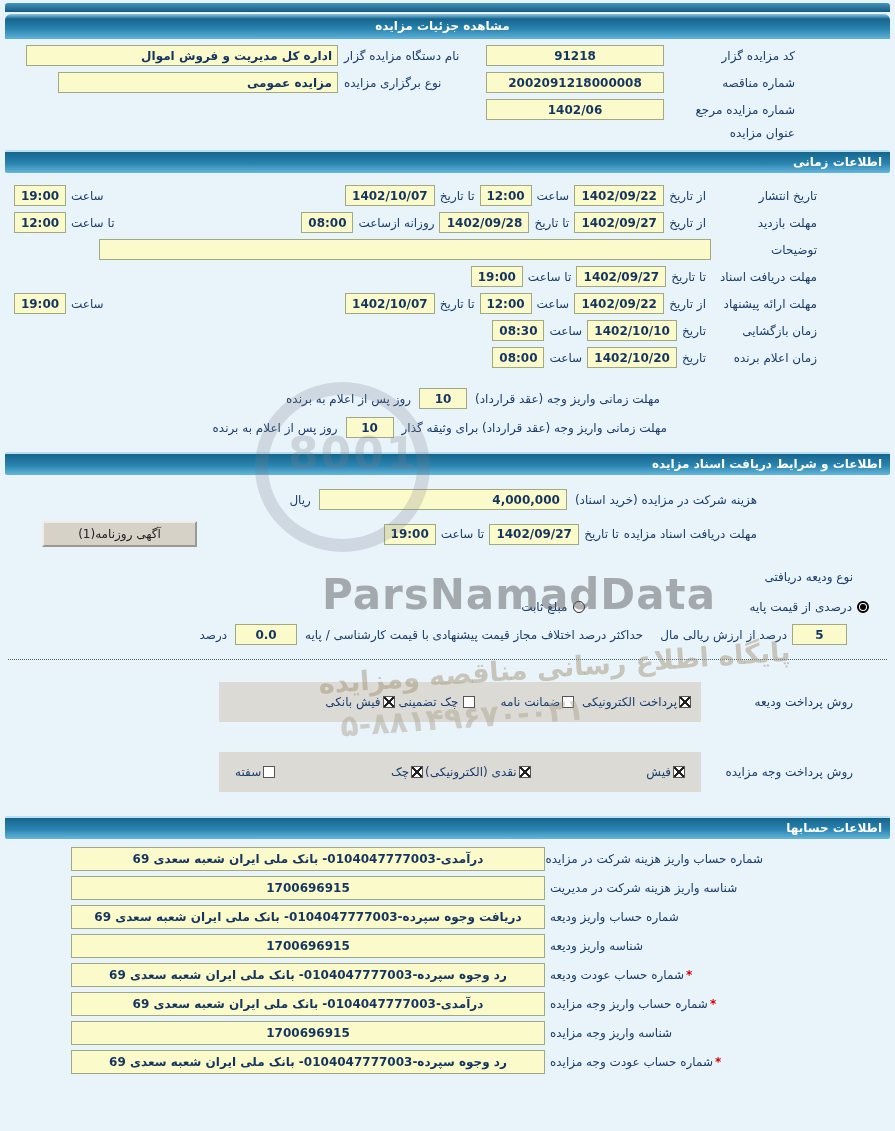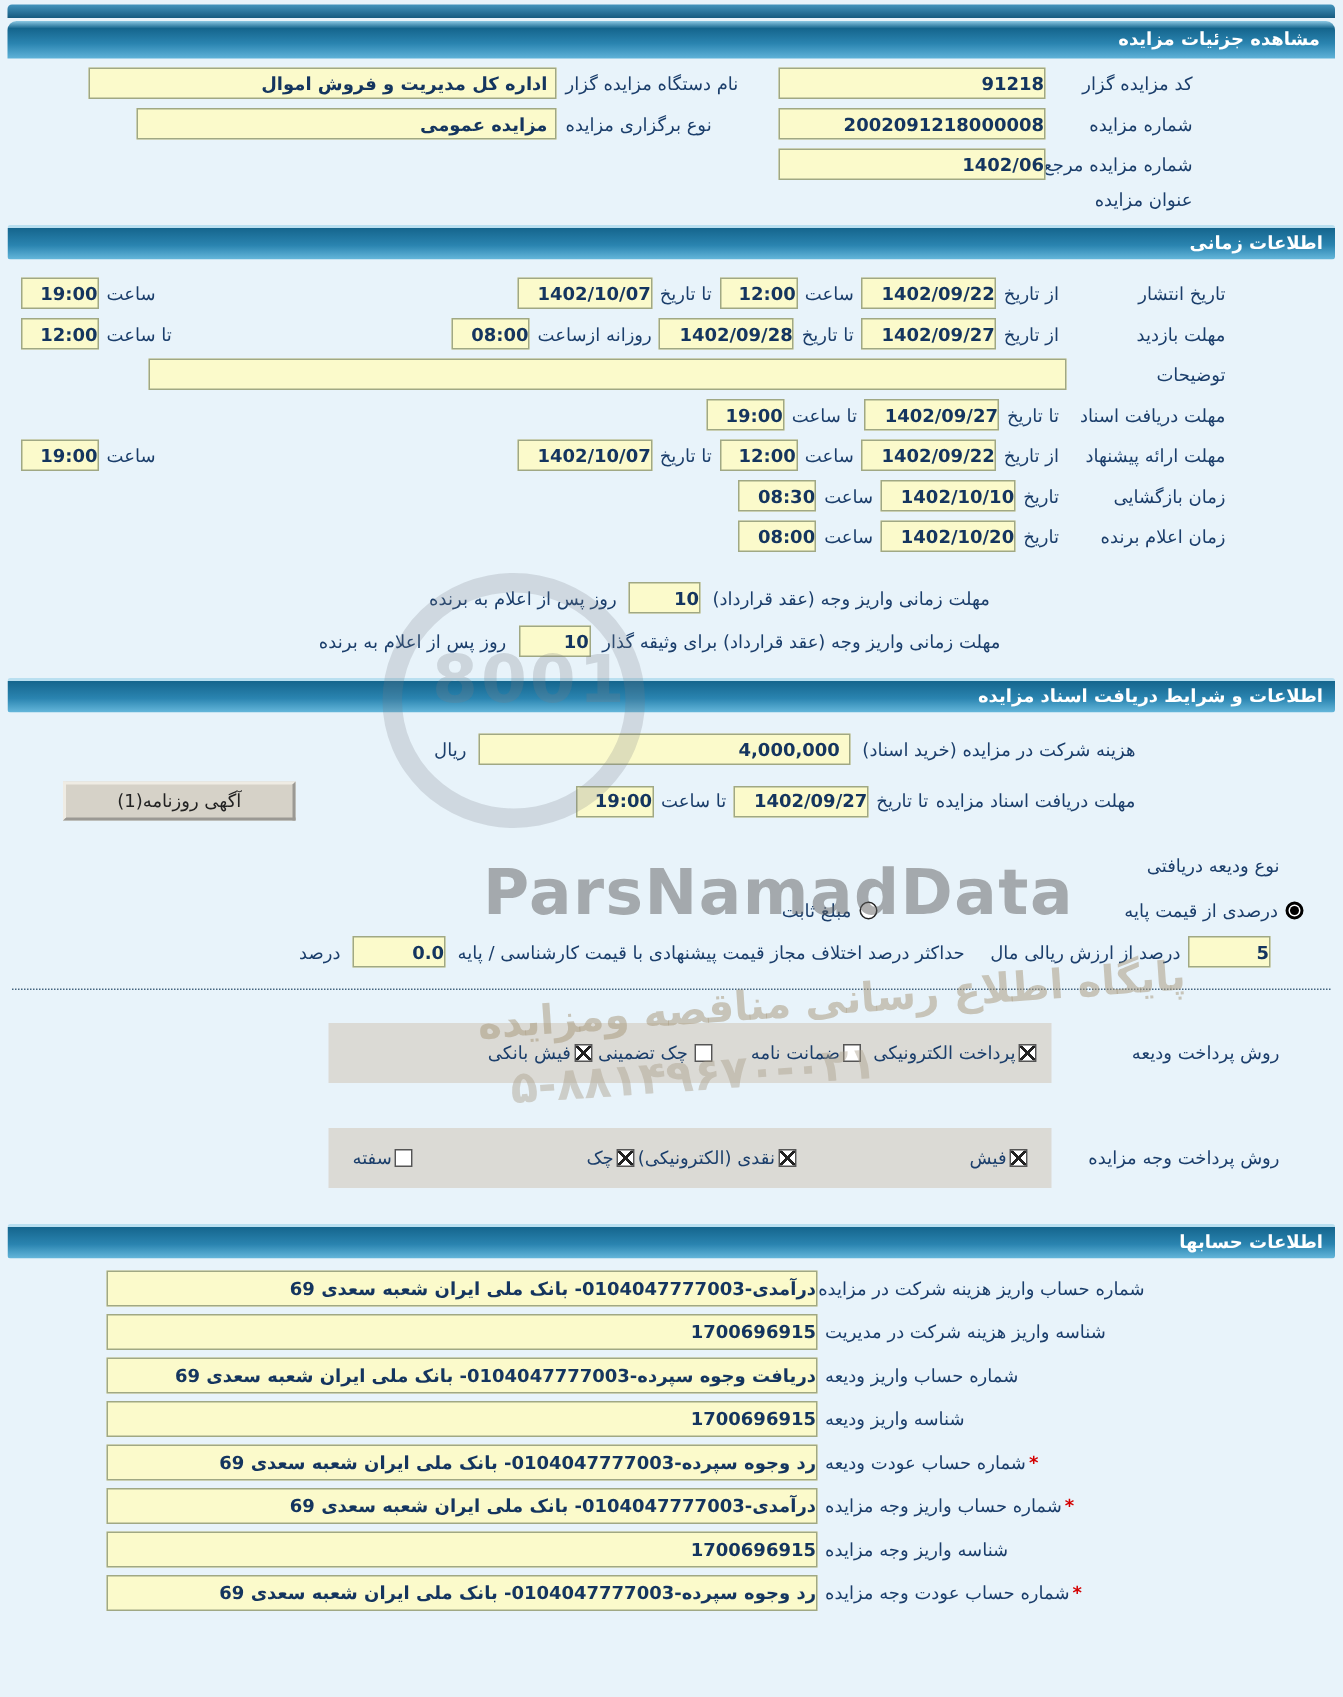--- a/index.html
+++ b/index.html
@@ -9,38 +9,38 @@
     background:#e8f3fa; color:#1b3e6b;
     font-family:"DejaVu Sans", sans-serif; font-size:12px;
     direction:rtl;
   }
   #app { position:relative; width:895px; height:1131px; z-index:1; }
 
   .topstrip { margin:3px 5px 0; height:9px; border-radius:3px 3px 0 0;
     background:linear-gradient(180deg,#4394bd 0%, #155a7f 100%); }
   .titlebar { margin:2px 5px 0; height:25px; border-radius:6px 6px 0 0;
     background:linear-gradient(180deg,#8cc8e4 0%, #15658d 20%, #2a84b0 60%, #5fb2d8 100%);
-    color:#fff; font-weight:bold; line-height:25px; padding-right:10px; }
+    color:#fff; font-weight:bold; line-height:25px; padding-right:10px;text-align:center; }
   .sechdr { margin:0 5px; height:23px; border-top:2px solid #b9dff0;
     background:linear-gradient(180deg,#15658d 0%, #2a84b0 55%, #65b7db 100%);
     color:#fff; font-weight:bold; line-height:21px; padding-right:8px; border-radius:2px; }
 
   .row { display:flex; align-items:center; white-space:nowrap; }
   .lbl { white-space:nowrap; }
   .sub { white-space:nowrap; padding:0 5px; }
   .inp { background:#fbfacb; border:1px solid #a0a884; height:21px;
-    display:flex; align-items:center; justify-content:flex-start;
+    display:flex; align-items:center; justify-content:center;
     font-weight:bold; color:#14355f; overflow:hidden; }
   .inp.start { justify-content:flex-start; padding-right:5px; }
   .inp.numend { justify-content:flex-start; padding:0 6px; direction:ltr; }
   .num { direction:ltr; unicode-bidi:embed; }
   .req { color:#d40000; font-weight:bold; padding-left:2px; }
 
   .g-row { margin:6px 100px 0 0; }
-  .g-lbl { width:98px; }
+  .g-lbl { width:98px;margin-left:33px; }
   .g-lbl2 { width:122px; text-align:left; padding-left:6px; }
 
   .t-row { margin:6px 78px 0 0; }
   .t-lbl { width:106px; }
   .push-left { margin-right:auto; margin-left:14px; display:flex; align-items:center; }
 
   .dateinp { width:90px; }
   .timeinp { width:52px; }
 
   .dep-row { margin:8px 235px 0 0; }
@@ -105,21 +105,21 @@
   <div class="row g-row">
     <span class="lbl g-lbl">کد مزایده گزار</span>
     <span class="inp" style="width:178px">
         <span class="num">91218</span>
       </span>
     <span style="width:26px"></span>
     <span class="lbl g-lbl2">نام دستگاه مزایده گزار</span>
     <span class="inp start" style="width:312px">اداره کل مدیریت و فروش اموال</span>
   </div>
   <div class="row g-row">
-    <span class="lbl g-lbl">شماره مزایده</span>
+    <span class="lbl g-lbl">شماره مناقصه</span>
     <span class="inp" style="width:178px">
         <span class="num">2002091218000008</span>
       </span>
     <span style="width:26px"></span>
     <span class="lbl g-lbl2">نوع برگزاری مزایده</span>
     <span class="inp start" style="width:280px">مزایده عمومی</span>
   </div>
   <div class="row g-row">
     <span class="lbl g-lbl">شماره مزایده مرجع</span>
     <span class="inp" style="width:178px">

